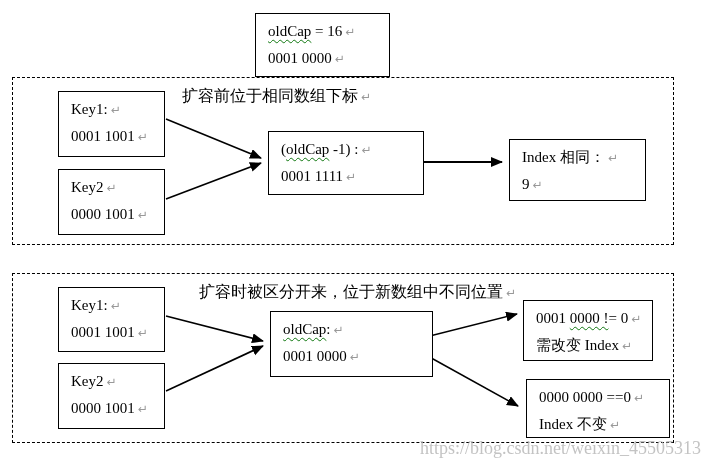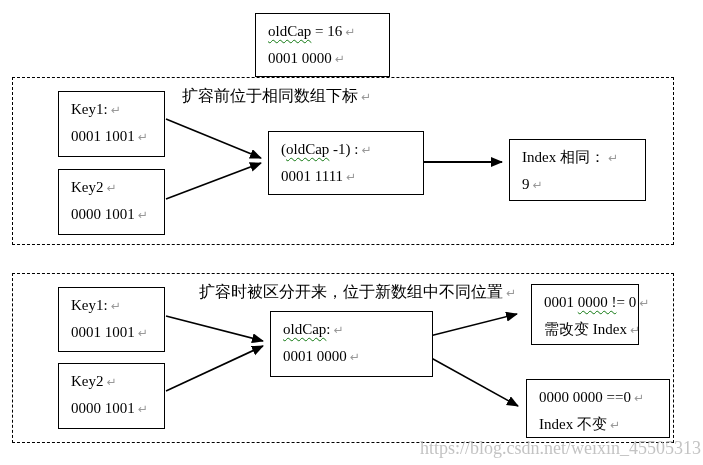--- a/index.html
+++ b/index.html
@@ -92,21 +92,21 @@
   <div class="box" style="left:58px; top:363px; width:107px; height:66px;">
     <div class="ln"><span>Key2</span><span class="ret">↵</span></div>
     <div class="ln"><span>0000 1001</span><span class="ret">↵</span></div>
   </div>
 
   <div class="box" style="left:270px; top:311px; width:163px; height:66px;">
     <div class="ln"><span class="wavy">oldCap</span><span>:</span><span class="ret">↵</span></div>
     <div class="ln"><span>0001 0000</span><span class="ret">↵</span></div>
   </div>
 
-  <div class="box" style="left:523px; top:284px; width:108px; height:61px;margin-left:8px;">
+  <div class="box" style="left:523px; top:300px; width:130px; height:61px;">
     <div class="ln"><span>0001 </span><span class="wavy">0000 !</span><span>= 0</span><span class="ret">↵</span></div>
     <div class="ln"><span>需改变 Index</span><span class="ret">↵</span></div>
   </div>
 
   <div class="box" style="left:526px; top:379px; width:144px; height:59px;">
     <div class="ln"><span>0000 0000 ==0</span><span class="ret">↵</span></div>
     <div class="ln"><span>Index 不变</span><span class="ret">↵</span></div>
   </div>
 
   <div class="watermark">https://blog.csdn.net/weixin_45505313</div>

